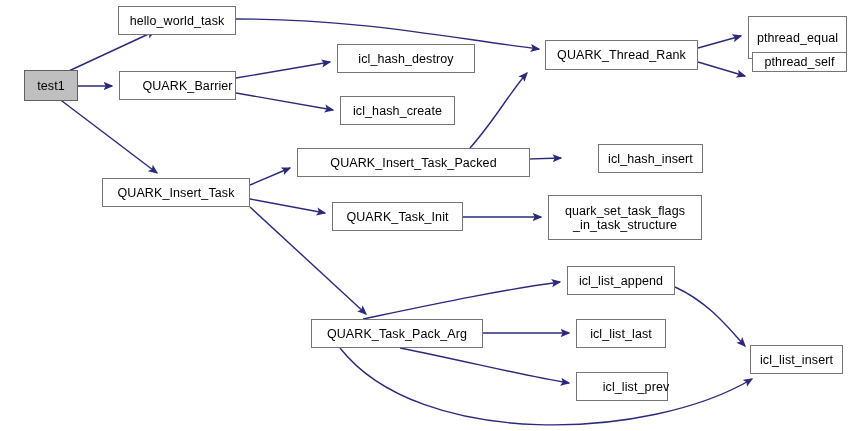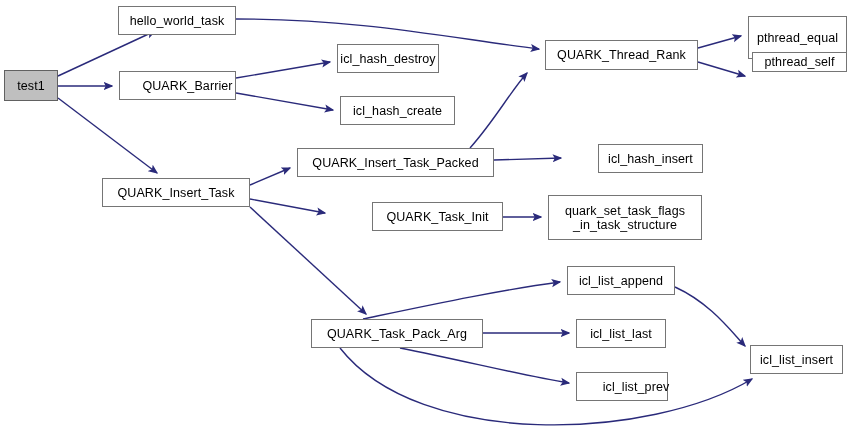--- a/index.html
+++ b/index.html
@@ -34,20 +34,21 @@
     text-align: center;
     font-size: 12.5px;
     line-height: 14px;
     letter-spacing: 0.1px;
     white-space: pre;
     z-index: 2;
   }
   .node.root {
     background: #bfbfbf;
     border-color: #616161;
+    margin-left: 20px;
   }
   .node-label {
     display: block;
   }
 </style>
 </head>
 <body>
 
 <div id="graph-root">
   <svg id="edge-layer" viewBox="0 0 856 431" xmlns="http://www.w3.org/2000/svg">
@@ -76,28 +77,28 @@
         <path d="M 400,348 C 470,362 520,375 569,383" fill="none" stroke="#2a2a7a" stroke-width="1.4" marker-end="url(#arrowhead)"></path>
         <path d="M 675,287 C 710,303 730,330 745,346" fill="none" stroke="#2a2a7a" stroke-width="1.4" marker-end="url(#arrowhead)"></path>
         <path d="M 340,348 C 420,450 650,440 752,379" fill="none" stroke="#2a2a7a" stroke-width="1.4" marker-end="url(#arrowhead)"></path>
       </g>
   </svg>
   <div id="nodes">
       <div class="node root" style="left: 4px; top: 70px; width: 54px; height: 31px;"><span class="node-label">test1</span></div>
       <div class="node" style="left: 118px; top: 6px; width: 118px; height: 29px;"><span class="node-label">hello_world_task</span></div>
       <div class="node" style="left: 119px; top: 71px; width: 117px; height: 29px; padding-left: 20px;"><span class="node-label">QUARK_Barrier</span></div>
       <div class="node" style="left: 102px; top: 178px; width: 148px; height: 29px;"><span class="node-label">QUARK_Insert_Task</span></div>
-      <div class="node" style="left: 337px; top: 44px; width: 102px; height: 29px;"><span class="node-label">icl_hash_destroy</span></div>
+      <div class="node" style="left: 337px; top: 44px; width: 138px; height: 29px;"><span class="node-label">icl_hash_destroy</span></div>
       <div class="node" style="left: 340px; top: 96px; width: 115px; height: 29px;"><span class="node-label">icl_hash_create</span></div>
       <div class="node" style="left: 545px; top: 40px; width: 153px; height: 30px;"><span class="node-label">QUARK_Thread_Rank</span></div>
       <div class="node" style="left: 748px; top: 16px; width: 99px; height: 43px;"><span class="node-label">pthread_equal</span></div>
       <div class="node" style="left: 752px; top: 52px; width: 95px; height: 20px;"><span class="node-label">pthread_self</span></div>
-      <div class="node" style="left: 297px; top: 148px; width: 197px; height: 29px;"><span class="node-label">QUARK_Insert_Task_Packed</span></div>
+      <div class="node" style="left: 297px; top: 148px; width: 233px; height: 29px;"><span class="node-label">QUARK_Insert_Task_Packed</span></div>
       <div class="node" style="left: 598px; top: 144px; width: 105px; height: 29px; text-align: center;"><span class="node-label">icl_hash_insert</span></div>
-      <div class="node" style="left: 332px; top: 202px; width: 131px; height: 29px; margin-left: 40px;"><span class="node-label">QUARK_Task_Init</span></div>
+      <div class="node" style="left: 332px; top: 202px; width: 131px; height: 29px;"><span class="node-label">QUARK_Task_Init</span></div>
       <div class="node" style="left: 548px; top: 195px; width: 154px; height: 45px;"><span class="node-label">quark_set_task_flags
 _in_task_structure</span></div>
       <div class="node" style="left: 311px; top: 319px; width: 172px; height: 29px;"><span class="node-label">QUARK_Task_Pack_Arg</span></div>
       <div class="node" style="left: 567px; top: 266px; width: 108px; height: 29px;"><span class="node-label">icl_list_append</span></div>
       <div class="node" style="left: 576px; top: 319px; width: 90px; height: 29px;"><span class="node-label">icl_list_last</span></div>
       <div class="node" style="left: 576px; top: 372px; width: 92px; height: 29px; padding-left: 28px;"><span class="node-label">icl_list_prev</span></div>
       <div class="node" style="left: 750px; top: 345px; width: 93px; height: 29px;"><span class="node-label">icl_list_insert</span></div>
     </div>
 </div>
 

